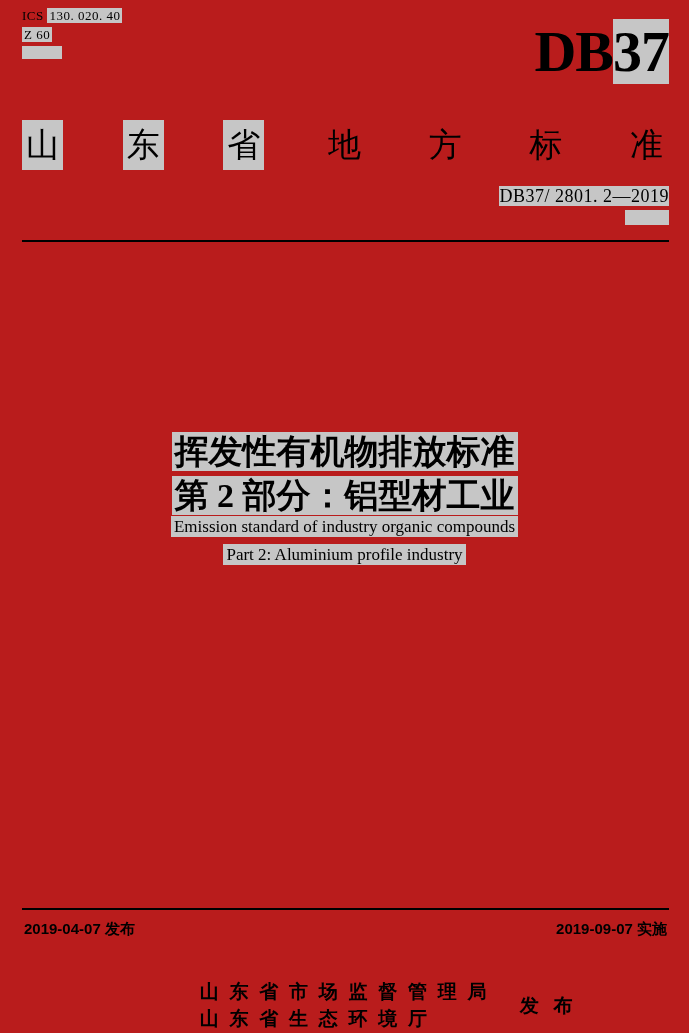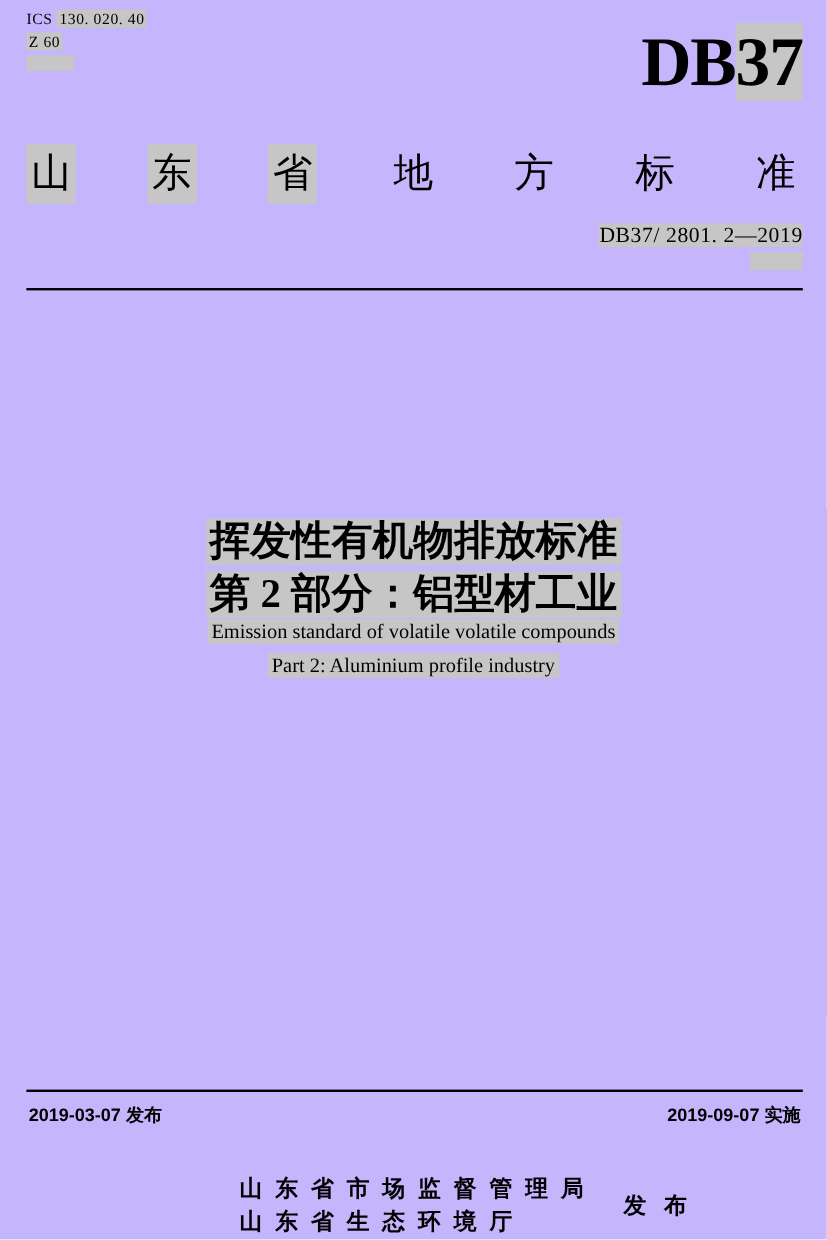--- a/index.html
+++ b/index.html
@@ -8,21 +8,21 @@
     background: #ffffff;
   }
   body {
     font-family: "Liberation Serif", serif;
     color: #000000;
   }
   .page {
     position: relative;
     width: 689px;
     height: 1033px;
-    background: #c4b5fd;
+    background: #b91c1c;
     overflow: hidden;
   }
 
   
   .ics-block {
     position: absolute;
     left: 22px;
     top: 6px;
     font-family: "Liberation Serif", serif;
     font-size: 13px;
@@ -229,25 +229,25 @@
 
   <div class="rule-top"></div>
   <div class="rule-bottom"></div>
 
   <div class="title-cn">
     <div><span>挥发性有机物排放标准</span></div>
     <div><span>第 2 部分：铝型材工业</span></div>
   </div>
 
   <div class="title-en">
-    <div><span>Emission standard of volatile volatile compounds</span></div>
+    <div><span>Emission standard of industry organic compounds</span></div>
     <div><span>Part 2: Aluminium profile industry</span></div>
   </div>
 
-  <div class="date-left">2019-03-07 发布</div>
+  <div class="date-left">2019-04-07 发布</div>
   <div class="date-right">2019-09-07 实施</div>
 
   <div class="issuer">
     <div class="issuer-wrap">
       <div>山 东 省 市 场 监 督 管 理 局</div>
       <div>山 东 省 生 态 环 境 厅</div>
       <div class="issue-word">发 布</div>
     </div>
   </div>
 

